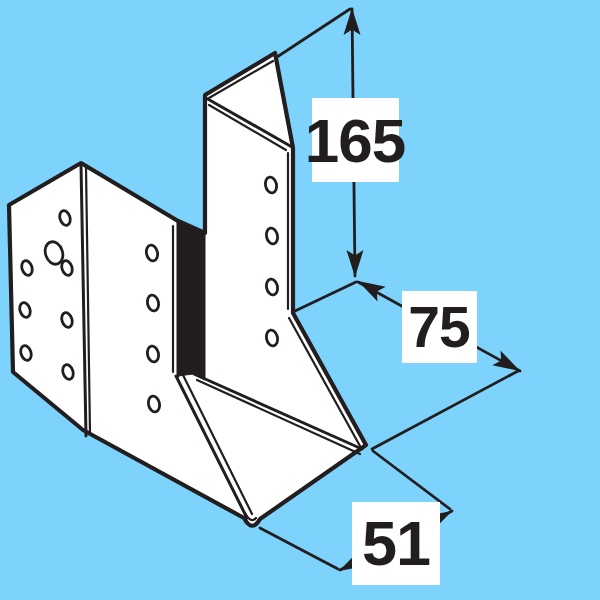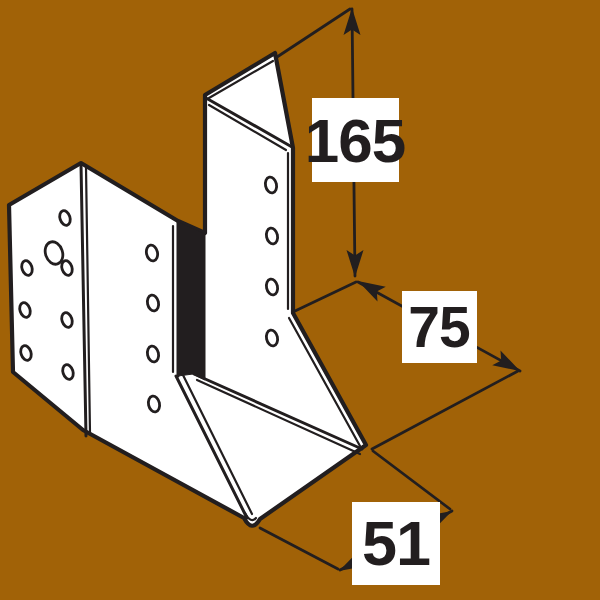--- a/index.html
+++ b/index.html
@@ -1,16 +1,16 @@
 <!DOCTYPE html>
 <html style="--line: #221e1f;"><head>
 <meta charset="utf-8">
 <style>
   html,body{margin:0;padding:0;background:#ffffff;}
-  .frame{position:relative;width:600px;height:600px;background:#a16207;overflow:hidden;
+  .frame{position:relative;width:600px;height:600px;background:#7dd3fc;overflow:hidden;
          font-family:"Liberation Sans", sans-serif;}
   svg{display:block;}
   .face{fill:#ffffff;stroke:var(--line,#221e1f);stroke-width:4.2;stroke-linejoin:round;stroke-linecap:round;}
   .gap{fill:var(--line,#221e1f);stroke:var(--line,#221e1f);stroke-width:1;stroke-linejoin:round;}
   .med{fill:none;stroke:var(--line,#221e1f);stroke-width:3;stroke-linecap:round;}
   .thin{fill:none;stroke:var(--line,#221e1f);stroke-width:2.2;stroke-linecap:round;}
   .hole{fill:#ffffff;stroke:var(--line,#221e1f);stroke-width:2.8;}
   .dim{fill:none;stroke:var(--line,#221e1f);stroke-width:2.8;stroke-linecap:round;}
   .head{fill:var(--line,#221e1f);stroke:none;}
   .labelbox{fill:#ffffff;stroke:none;}

